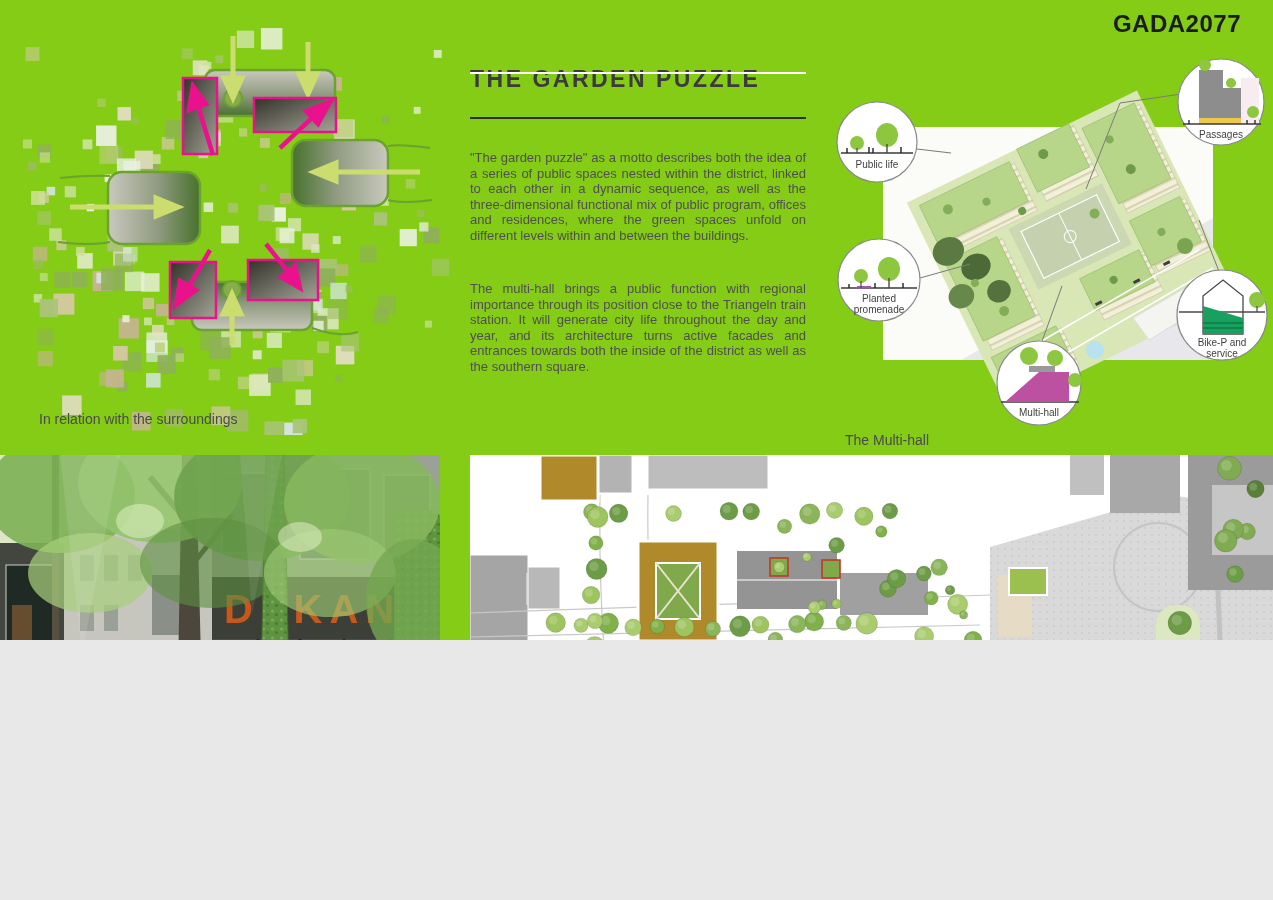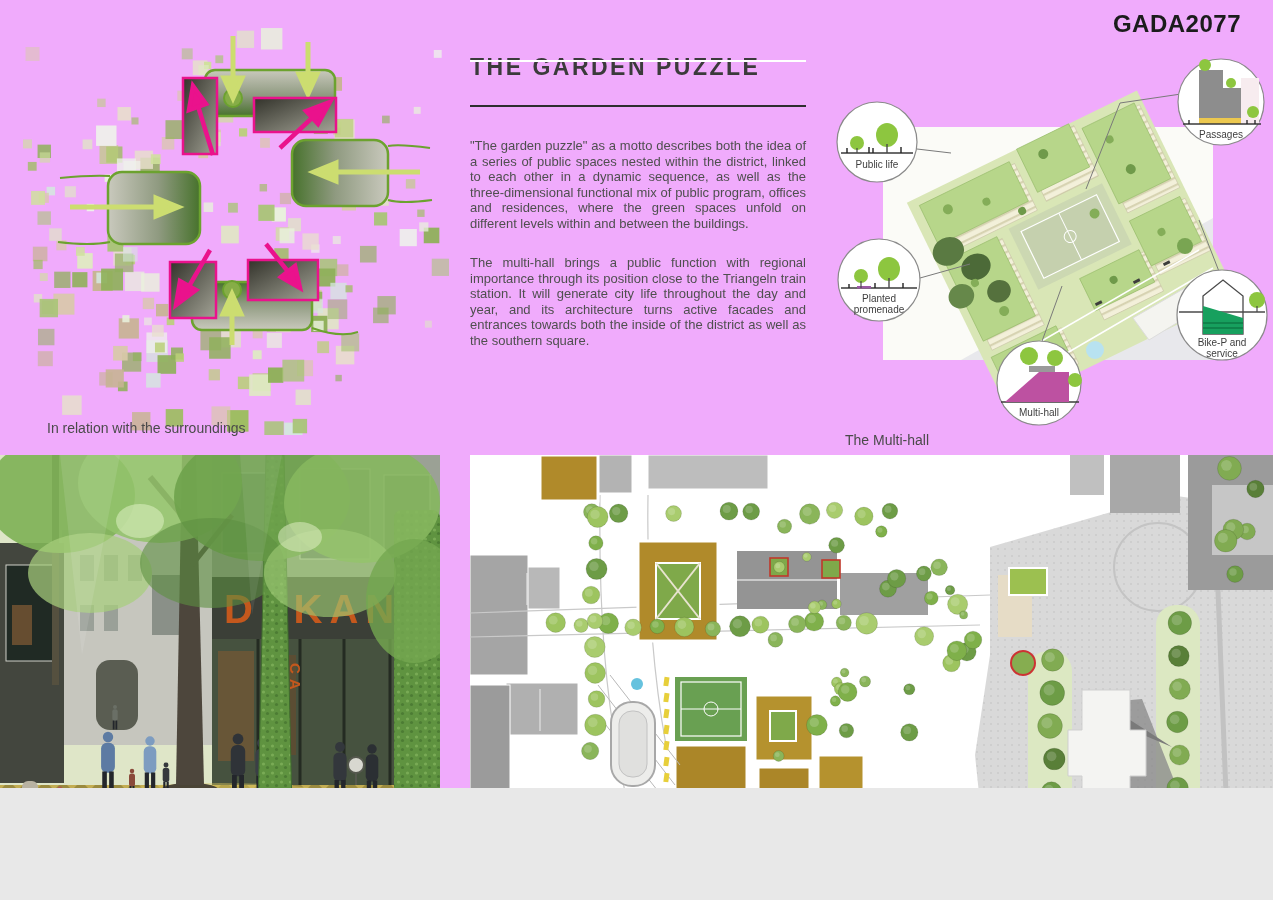--- a/index.html
+++ b/index.html
@@ -1,41 +1,41 @@
 <!DOCTYPE html>
 <html><head>
 <meta charset="utf-8">
 <style>
   * { box-sizing: border-box; margin: 0; padding: 0; }
   html,body { background:#e8e8e8; }
   .board {
-    position: relative; width: 1273px; height: 788px;
-    background: #f0abfc; overflow: hidden;
+    position: relative; width: 1273px; height: 640px;
+    background: #84cc16; overflow: hidden;
     font-family: "Liberation Sans", sans-serif;
   }
   
   .project-code {
     position:absolute; top:10px; right:32px;
     font-size:24px; font-weight:bold; color:#1c1c1c; letter-spacing:0.5px;
   }
   
-  .article { position:absolute; left:470px; top:54px; width:336px; }
+  .article { position:absolute; left:470px; top:66px; width:336px; }
   .article-title {
     font-size:23px; font-weight:bold; color:#3b3b3b; letter-spacing:2.5px;
     position:relative; white-space:nowrap;
   }
   .article-title::after { 
     content:""; position:absolute; left:0; right:0; top:6px; height:2px; background:#fff;
   }
   .title-rule { margin-top:24px; width:336px; border-top:2px solid #2e2e2e; }
   .article p {
     margin-top:31px; font-size:13px; line-height:15.5px; color:#4f4f4f;
     text-align: justify;
   }
-  .article p + p { margin-top:24px; }
+  .article p + p { margin-top:38px; }
   .caption {
     position:absolute; font-size:14px; color:#4a4a4a;
   }
   svg { position:absolute; display:block; }
   svg text { font-family:"Liberation Sans", sans-serif; }
   .callout-label { font-size:10px; fill:#3e3e3e; }
   .callout-circle { fill:#ffffff; stroke:#8a8a8a; stroke-width:1.2; }
   .connector { fill:none; stroke:#7a7a7a; stroke-width:1; }
 </style>
 </head>
@@ -324,21 +324,21 @@
         <polygon points="189,110 193,86 206,104"></polygon>
       <line x1="280" y1="148" x2="314" y2="116"></line>
         <polygon points="306,111 330,102 318,124"></polygon>
       <line x1="210" y1="250" x2="188" y2="288"></line>
         <polygon points="180,281 176,305 196,290"></polygon>
       <line x1="266" y1="244" x2="290" y2="274"></line>
         <polygon points="281,277 300,288 295,266"></polygon>
     </g>
   </svg>
 
-  <div class="caption" style="left:47px; top:411px;margin-top:9px;">In relation with the surroundings</div>
+  <div class="caption" style="left:39px; top:411px;">In relation with the surroundings</div>
 
   <div class="article">
     <div class="article-title">THE GARDEN PUZZLE</div>
     <div class="title-rule"></div>
     <p>"The garden puzzle" as a motto describes both the idea of a series of public spaces nested within the district, linked to each other in a dynamic sequence, as well as the three-dimensional functional mix of public program, offices and residences, where the green spaces unfold on different levels within and between the buildings.</p>
     <p>The multi-hall brings a public function with regional importance through its position close to the Triangeln train station. It will generate city life throughout the day and year, and its architecture turns active facades and entrances towards both the inside of the district as well as the southern square.</p>
   </div>
 
   <svg id="axon-svg" viewBox="0 0 440 390" style="left:833px;top:50px;width:440px;height:390px">
     <defs>

